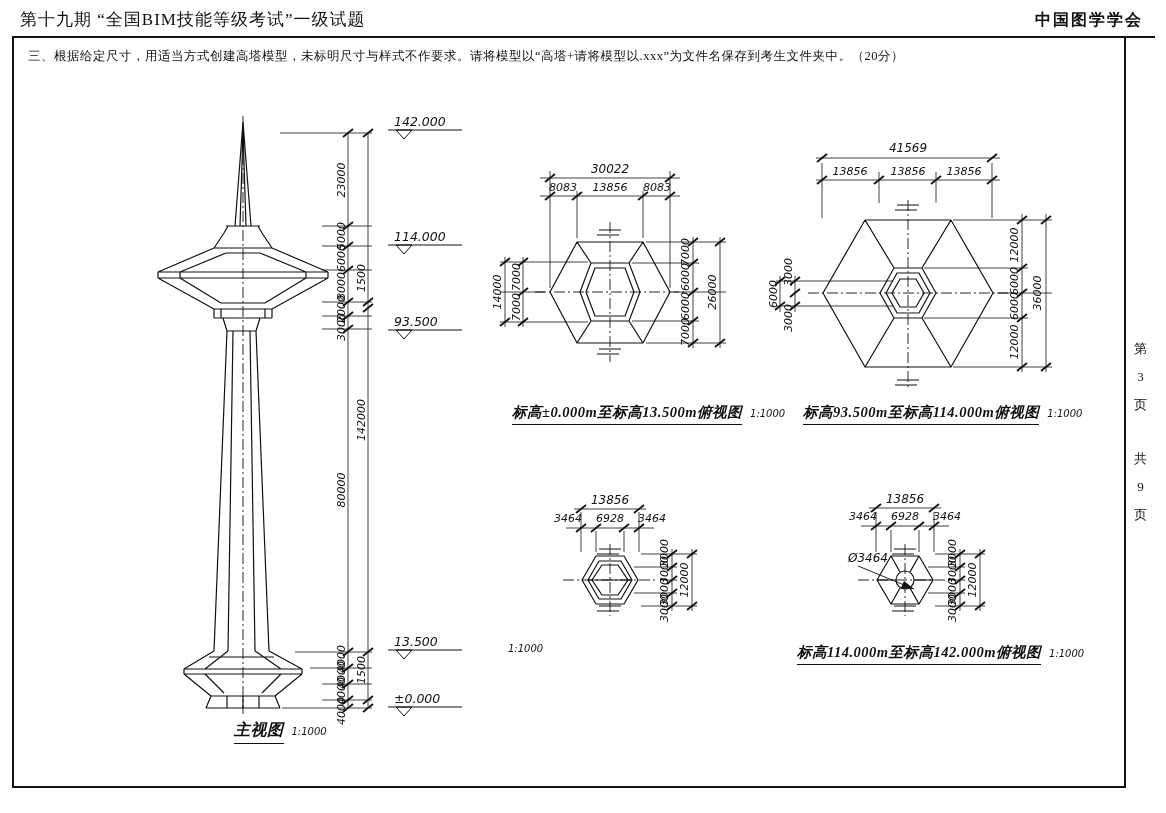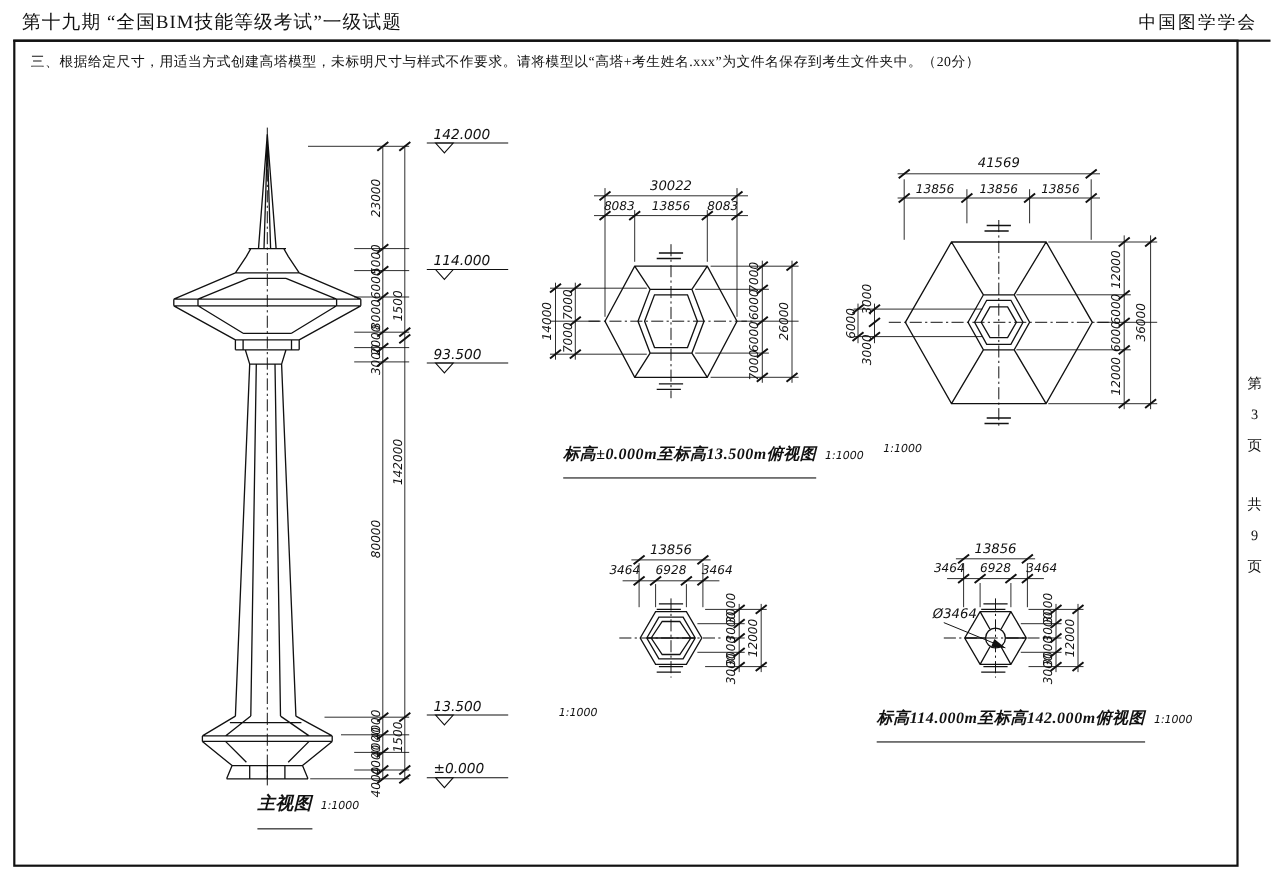--- a/index.html
+++ b/index.html
@@ -1,47 +1,47 @@
 <!DOCTYPE html>
 <html><head>
 <meta charset="utf-8">
 <style>
   html,body{margin:0;padding:0;background:#fff;width:1166px;height:813px;overflow:hidden;
     font-family:"Liberation Serif",serif;color:#111;}
   .abs{position:absolute;}
   #stage{position:relative;width:1166px;height:813px;background:#fff;}
   .hdr-title{left:20px;top:8px;font-size:17px;letter-spacing:1px;}
-  .hdr-org{left:1035px;top:10px;font-size:16px;letter-spacing:2px;}
+  .hdr-org{left:1035px;top:10px;font-size:16px;letter-spacing:2px;font-weight:bold;}
   .hdr-line{left:12px;top:36px;width:1143px;height:2px;background:#111;}
   .frame{left:12px;top:36px;width:1114px;height:752px;border:2px solid #111;box-sizing:border-box;}
   .instruction{left:28px;top:48px;width:1060px;font-size:12.5px;letter-spacing:.5px;}
   .page-margin{left:1134px;top:340px;display:flex;flex-direction:column;align-items:center;
     gap:11px;font-size:13px;}
   .page-margin .gap{height:14px;}
   svg{position:absolute;left:0;top:0;}
   svg text{font-family:"DejaVu Sans",sans-serif;font-style:italic;fill:#111;}
   .t11{font-size:11px;}
   .t12{font-size:12px;}
   .t13{font-size:12.5px;}
   .view-title{display:flex;align-items:baseline;gap:8px;white-space:nowrap;}
   .view-title .vt{font-size:14.5px;font-weight:bold;font-style:italic;
-    border-bottom:1.6px solid #111;padding-bottom:12px;letter-spacing:.5px;}
+    border-bottom:1.6px solid #111;padding-bottom:2px;letter-spacing:.5px;}
   .view-title .vs{font-size:10px;font-style:italic;font-family:"DejaVu Sans",sans-serif;}
   .front-title .vt{font-size:16px;margin-left:20px;}
 </style>
 </head>
 <body>
 
 <div id="stage">
 
   <div class="abs hdr-title">第十九期 “全国BIM技能等级考试”一级试题</div>
   <div class="abs hdr-org">中国图学学会</div>
   <div class="abs hdr-line"></div>
   <div class="abs frame"></div>
-  <div class="abs instruction">三、根据给定尺寸，用适当方式创建高塔模型，未标明尺寸与样式不作要求。请将模型以“高塔+考生姓名.xxx”为文件名保存到考生文件夹中。（20分）</div>
+  <div class="abs instruction">三、根据给定尺寸，用适当方式创建高塔模型，未标明尺寸与样式不作要求。请将模型以“高塔+请将模型以.xxx”为文件名保存到考生文件夹中。（20分）</div>
 
   <div class="abs page-margin">
     <span>第</span>
     <span>3</span>
     <span>页</span>
     <span class="gap"></span>
     <span>共</span>
     <span>9</span>
     <span>页</span>
   </div>
@@ -262,20 +262,21 @@
 
   <div class="abs view-title front-title" style="left:214px;top:720px;">
     <span class="vt">主视图</span>
     <span class="vs">1:1000</span>
   </div>
   <div class="abs view-title" style="left:512px;top:403px;">
     <span class="vt">标高±0.000m至标高13.500m俯视图</span>
     <span class="vs">1:1000</span>
   </div>
   <div class="abs view-title" style="left:803px;top:403px;">
+    <span class="vt">标高93.500m至标高114.000m俯视图</span>
     <span class="vs">1:1000</span>
   </div>
   <div class="abs view-title" style="left:508px;top:643px;">
     <span class="vs">1:1000</span>
   </div>
   <div class="abs view-title" style="left:797px;top:643px;justify-content:flex-end;">
     <span class="vt">标高114.000m至标高142.000m俯视图</span>
     <span class="vs">1:1000</span>
   </div>
 

